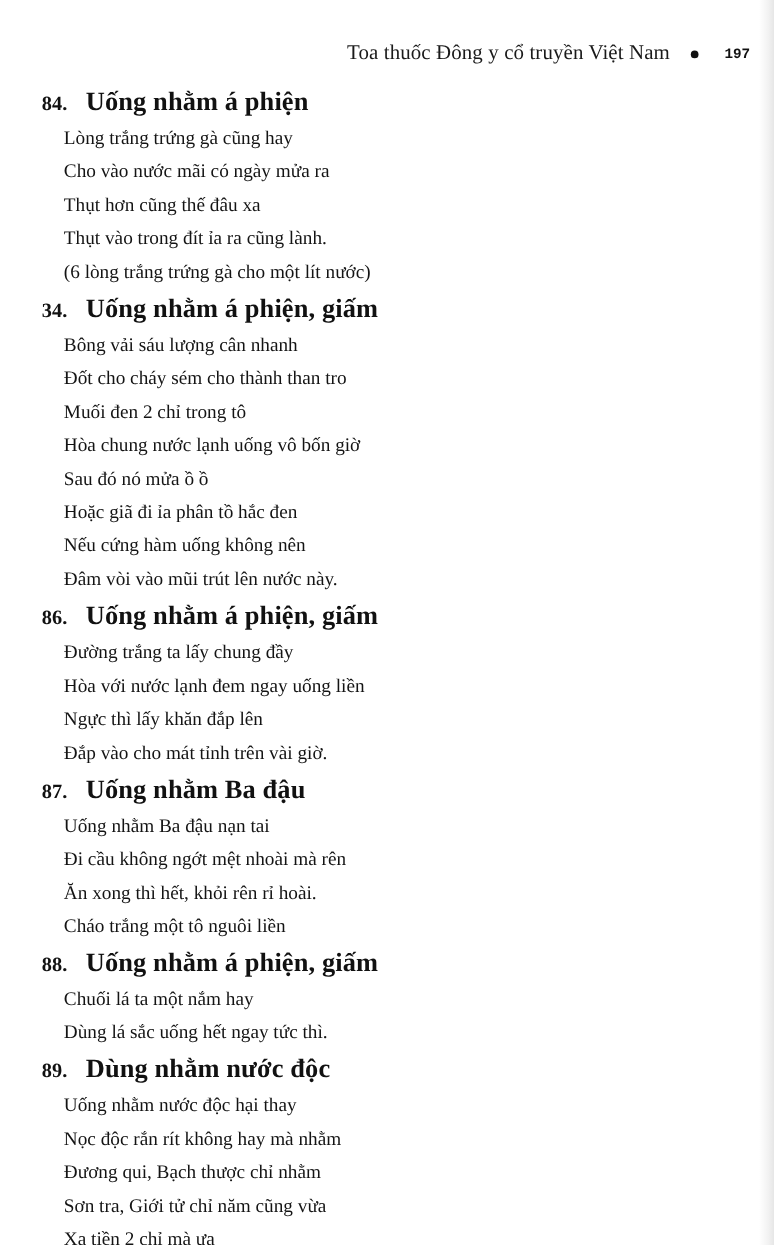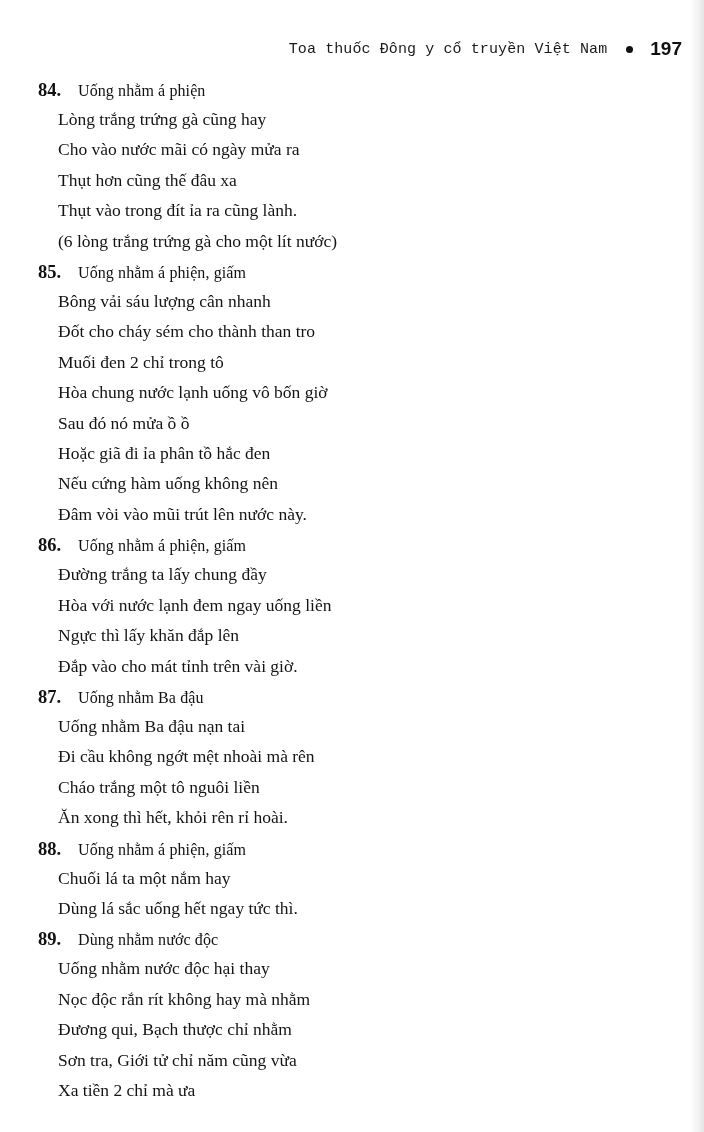--- a/index.html
+++ b/index.html
@@ -37,36 +37,36 @@
     left: 0;
     right: 0;
     height: 30px;
     display: flex;
     align-items: center;
     justify-content: flex-end;
     padding-right: 22px;
     box-sizing: border-box;
   }
   .header-title {
-    font-family: Liberation Mono, monospace;
-    font-size: 15px;
+    font-family: Liberation Serif, serif;
+    font-size: 19px;
     letter-spacing: 0.1px;
     color: #1a1a1a;
   }
   .header-dot {
     width: 7px;
     height: 7px;
     border-radius: 50%;
     background: #111111;
     margin: 0 17px 0 19px;
     display: inline-block;
   }
   .header-pageno {
-    font-family: Liberation Sans, sans-serif;
-    font-size: 19px;
+    font-family: Liberation Mono, monospace;
+    font-size: 13px;
     font-weight: bold;
     color: #111111;
     min-width: 30px;
     text-align: right;
   }
   .content {
     position: absolute;
     top: 80px;
     left: 0;
     width: 640px;
@@ -81,22 +81,22 @@
     margin-bottom: 3px;
   }
   .entry-num {
     font-weight: bold;
     font-size: 18.5px;
     width: 40px;
     flex: 0 0 40px;
     color: #111111;
   }
   .entry-title {
-    font-weight: normal;
-    font-size: 16px;
+    font-weight: bold;
+    font-size: 24px;
     color: #111111;
     letter-spacing: 0.1px;
   }
   .entry-lines {
     padding-left: 58px;
   }
   .line {
     font-size: 17.5px;
     line-height: 30.4px;
     color: #141414;
@@ -127,21 +127,21 @@
         <div class="line">Lòng trắng trứng gà cũng hay</div>
         <div class="line">Cho vào nước mãi có ngày mửa ra</div>
         <div class="line">Thụt hơn cũng thế đâu xa</div>
         <div class="line">Thụt vào trong đít ỉa ra cũng lành.</div>
         <div class="line">(6 lòng trắng trứng gà cho một lít nước)</div>
       </div>
     </div>
 
     <div class="entry">
       <div class="entry-head">
-        <span class="entry-num">85.</span>
+        <span class="entry-num">34.</span>
         <span class="entry-title">Uống nhằm á phiện, giấm</span>
       </div>
       <div class="entry-lines">
         <div class="line">Bông vải sáu lượng cân nhanh</div>
         <div class="line">Đốt cho cháy sém cho thành than tro</div>
         <div class="line">Muối đen 2 chỉ trong tô</div>
         <div class="line">Hòa chung nước lạnh uống vô bốn giờ</div>
         <div class="line">Sau đó nó mửa ồ ồ</div>
         <div class="line">Hoặc giã đi ỉa phân tồ hắc đen</div>
         <div class="line">Nếu cứng hàm uống không nên</div>
@@ -163,22 +163,22 @@
     </div>
 
     <div class="entry">
       <div class="entry-head">
         <span class="entry-num">87.</span>
         <span class="entry-title">Uống nhằm Ba đậu</span>
       </div>
       <div class="entry-lines">
         <div class="line">Uống nhằm Ba đậu nạn tai</div>
         <div class="line">Đi cầu không ngớt mệt nhoài mà rên</div>
+        <div class="line">Ăn xong thì hết, khỏi rên rỉ hoài.</div>
         <div class="line">Cháo trắng một tô nguôi liền</div>
-        <div class="line">Ăn xong thì hết, khỏi rên rỉ hoài.</div>
       </div>
     </div>
 
     <div class="entry">
       <div class="entry-head">
         <span class="entry-num">88.</span>
         <span class="entry-title">Uống nhằm á phiện, giấm</span>
       </div>
       <div class="entry-lines">
         <div class="line">Chuối lá ta một nắm hay</div>

